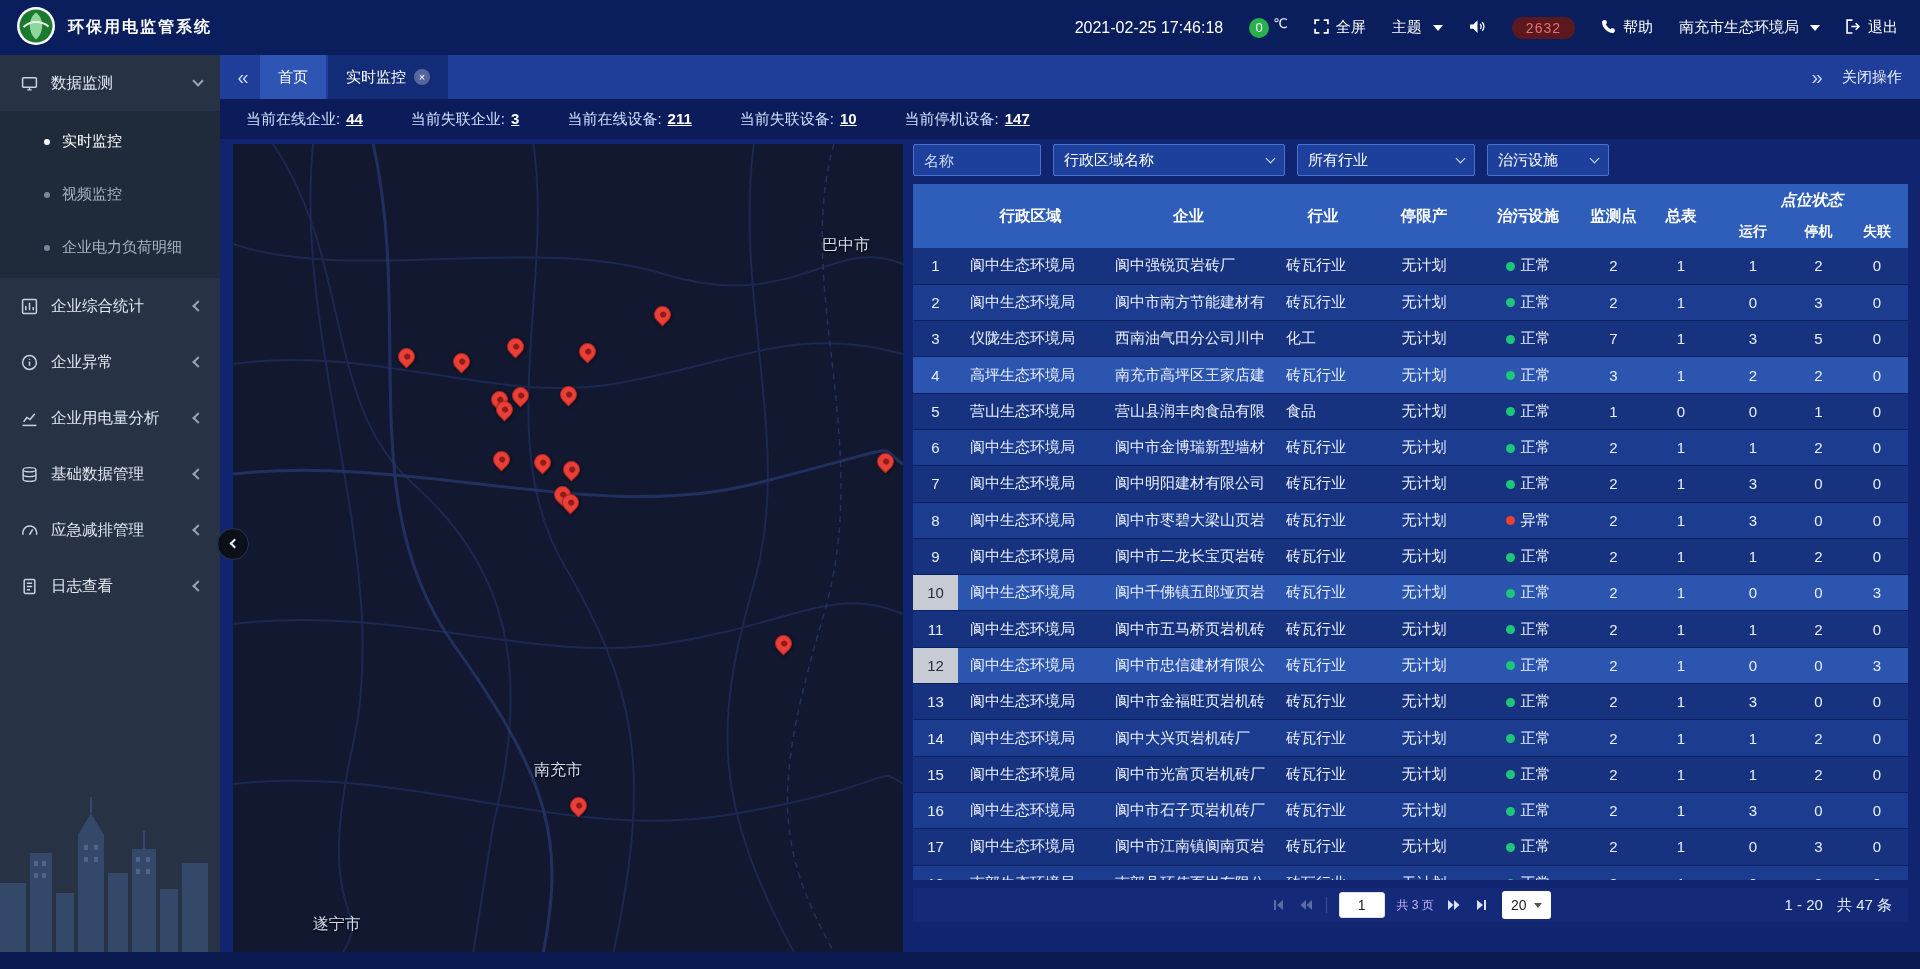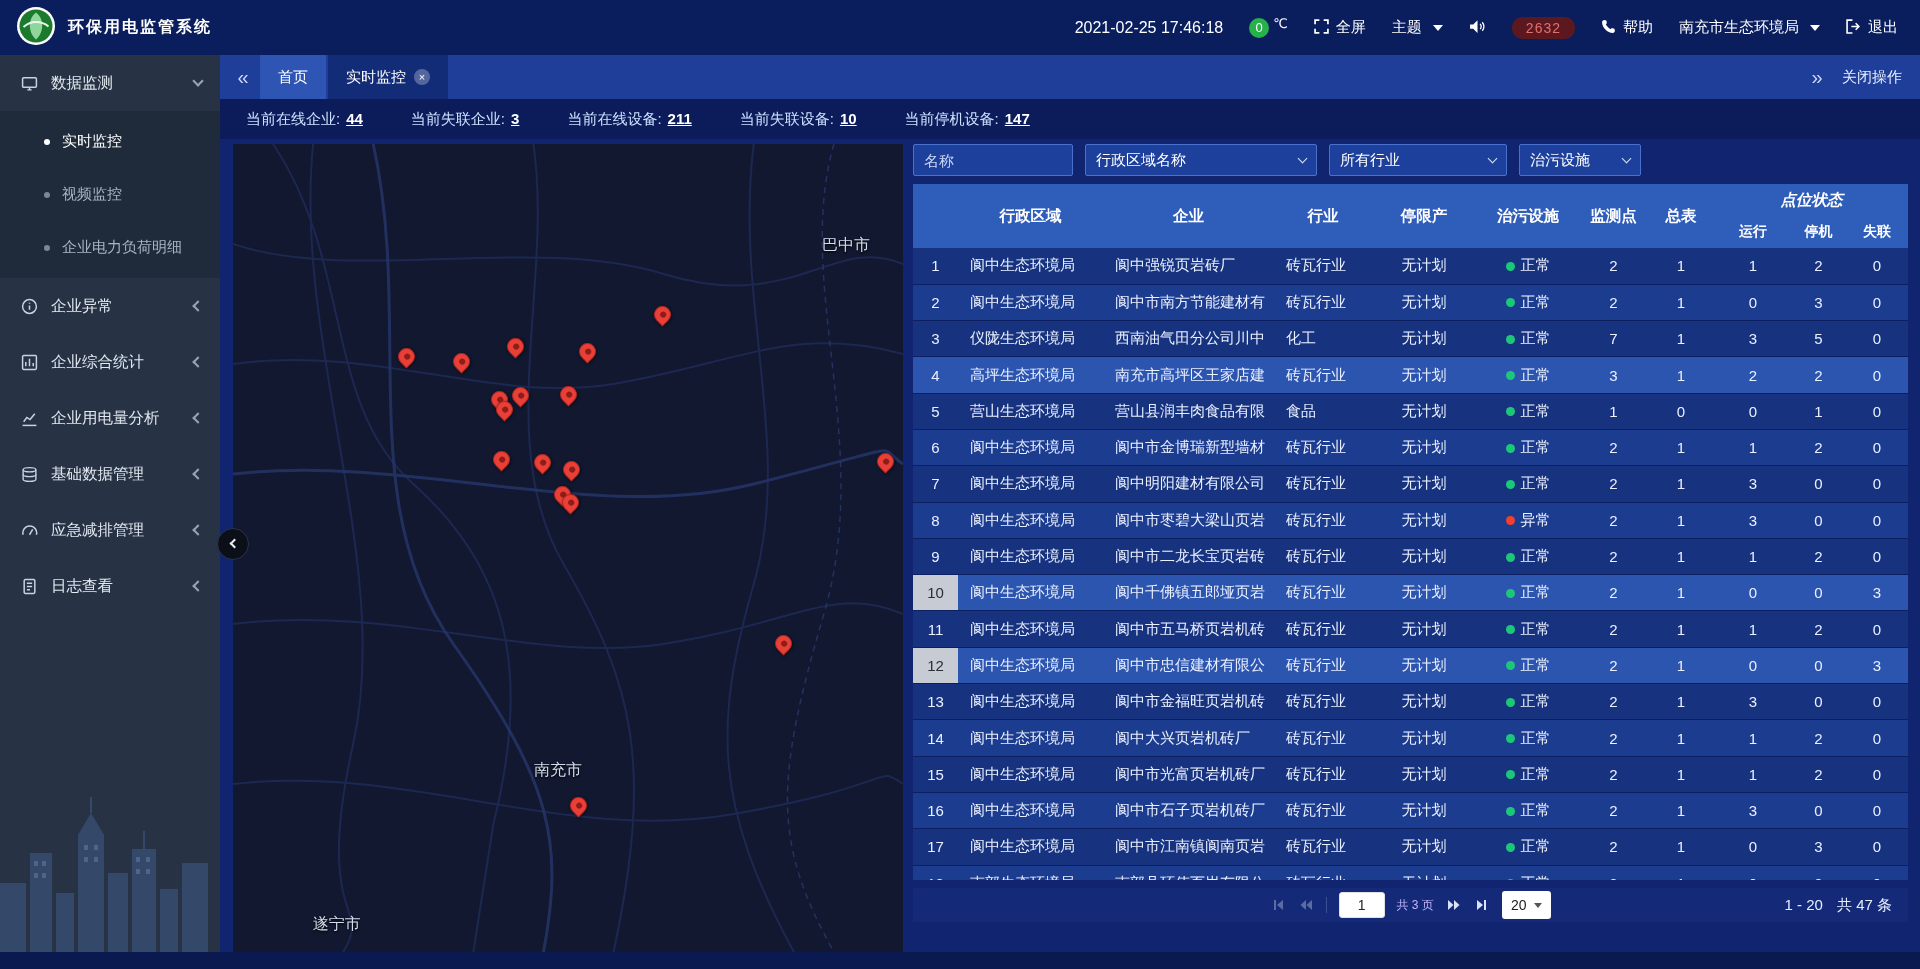--- a/index.html
+++ b/index.html
@@ -64,21 +64,21 @@
   .pin-wrap { position:absolute; transform:translate(-50%,-55%); width:18px; height:18px; cursor:pointer; z-index:3; }
   .pin { width:17px; height:17px; background:#e84038; border:1px solid #b7271f; border-radius:50% 50% 50% 0; transform:rotate(-45deg); box-shadow:0 1px 3px rgba(0,0,0,.55); position:relative; }
   .pin::after { content:''; position:absolute; width:6px; height:6px; border-radius:50%; background:#8e1d17; top:4.5px; left:4.5px; }
   .map-label { position:absolute; transform:translate(-50%,-50%); color:#d6deee; font-size:16px; text-shadow:0 1px 2px #000; z-index:2; white-space:nowrap; }
   .map-toggle { position:absolute; left:-16px; top:47.5%; width:32px; height:32px; border-radius:50%; background:#0b0f18; border:1px solid #2a3350; display:flex; align-items:center; justify-content:center; cursor:pointer; z-index:9; }
   .map-toggle .chev { border-color:#e8ecf5; width:7px; height:7px; margin-left:3px; }
 
   
   .right-panel { flex:1; min-width:0; display:flex; flex-direction:column; }
   .filters { height:32px; display:flex; gap:12px; margin-bottom:8px; flex:none; }
-  .f-input { width:160px; background:#1d409c; border:1px solid #4a71cc; border-radius:2px; color:#fff; font-size:15px; padding:0 10px; font-family:inherit; }
+  .f-input { width:128px; background:#1d409c; border:1px solid #4a71cc; border-radius:2px; color:#fff; font-size:15px; padding:0 10px; font-family:inherit; }
   .f-input::placeholder { color:#ccd8f3; }
   .f-select { display:flex; align-items:center; justify-content:space-between; background:#1d409c; border:1px solid #4a71cc; border-radius:2px; color:#fff; font-size:15px; padding:0 10px; cursor:pointer; }
   .f-region { width:232px; } .f-industry { width:178px; } .f-status { width:122px; }
   .fchev { width:7px; height:7px; border-right:1.6px solid #dbe4fb; border-bottom:1.6px solid #dbe4fb; transform:rotate(45deg); margin-top:-3px; }
 
   
   .table-wrap { height:696px; overflow:hidden; flex:none; }
   table { width:100%; table-layout:fixed; border-collapse:collapse; }
   thead th { background:#2f5dba; color:#fff; font-weight:bold; font-size:15.5px; height:32px; }
   .th-group { font-style:italic; }
@@ -199,35 +199,35 @@
         <span>视频监控</span>
       </div>
       <div class="sub-item">
         <span class="bullet"></span>
         <span>企业电力负荷明细</span>
       </div>
     </div>
     <div class="side-group-head">
       <span class="sicon">
         <svg width="17" height="17" viewBox="0 0 16 16" fill="none" stroke="#c9d2e0" stroke-width="1.4">
-            <circle cx="8" cy="8" r="6.5"></circle>
-            <path d="M8 4.5v1M8 7v4"></path>
-          </svg>
-      </span>
-      <span>企业异常</span>
+            <rect x="1.5" y="1.5" width="13" height="13" rx="1"></rect>
+            <path d="M4.5 11.5v-4M8 11.5V4.5M11.5 11.5v-3"></path>
+          </svg>
+      </span>
+      <span>企业综合统计</span>
       <span class="chev left"></span>
     </div>
     <div class="side-group-head">
       <span class="sicon">
         <svg width="17" height="17" viewBox="0 0 16 16" fill="none" stroke="#c9d2e0" stroke-width="1.4">
-            <rect x="1.5" y="1.5" width="13" height="13" rx="1"></rect>
-            <path d="M4.5 11.5v-4M8 11.5V4.5M11.5 11.5v-3"></path>
-          </svg>
-      </span>
-      <span>企业综合统计</span>
+            <circle cx="8" cy="8" r="6.5"></circle>
+            <path d="M8 4.5v1M8 7v4"></path>
+          </svg>
+      </span>
+      <span>企业异常</span>
       <span class="chev left"></span>
     </div>
     <div class="side-group-head">
       <span class="sicon">
         <svg width="17" height="17" viewBox="0 0 16 16" fill="none" stroke="#c9d2e0" stroke-width="1.4">
             <path d="M1.5 14.5h13"></path>
             <path d="M2.5 11l3-4 3 2 4.5-5.5"></path>
           </svg>
       </span>
       <span>企业用电量分析</span>

